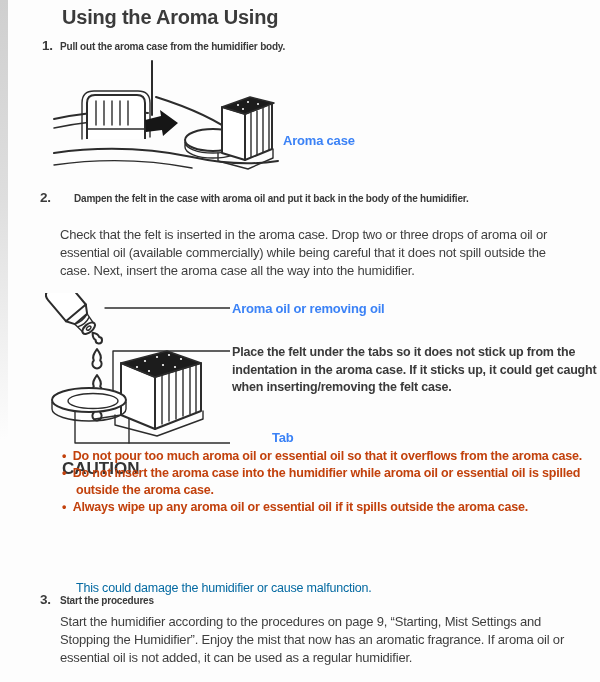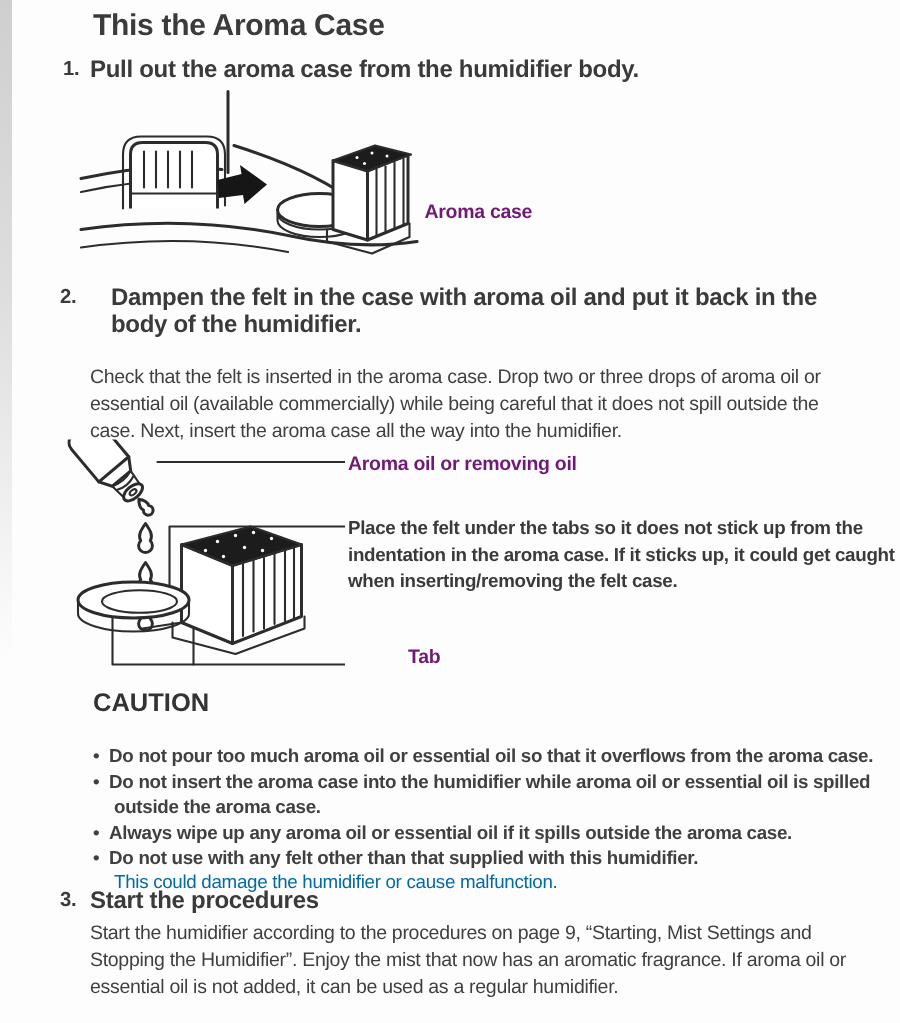--- a/index.html
+++ b/index.html
@@ -9,53 +9,53 @@
   }
   .edge-shade{
     position:absolute;left:0;top:0;width:8px;height:440px;
     background:linear-gradient(to bottom,#cfcfcf 0%,#dedede 45%,rgba(238,238,238,0) 100%);
   }
   .title{
     position:absolute;left:62px;top:6px;font-size:20px;font-weight:bold;color:#3b3b3b;
     letter-spacing:-0.2px;
   }
   .step-num{position:absolute;font-size:13.5px;font-weight:bold;letter-spacing:-0.2px;}
-  .step-head{position:absolute;font-size:16px;font-weight:bold;line-height:18px;letter-spacing:-0.2px;}
+  .step-head{position:absolute;font-size:10px;font-weight:bold;line-height:18px;letter-spacing:-0.2px;}
   .para{position:absolute;font-size:13px;line-height:18px;letter-spacing:-0.2px;color:#3f3f3f;}
   .fig{position:absolute;}
   .fig svg{display:block;}
-  .callout{position:absolute;font-size:13px;font-weight:bold;letter-spacing:-0.2px;color:#701a75;}
+  .callout{position:absolute;font-size:13px;font-weight:bold;letter-spacing:-0.2px;color:#3b82f6;}
   .callout-para{
     position:absolute;font-size:12.5px;font-weight:bold;line-height:17.5px;
     letter-spacing:-0.2px;color:#3a3a3a;
   }
   .caution-head{position:absolute;left:62px;top:459px;font-size:17px;font-weight:bold;color:#333;}
   .caution-list{
-    position:absolute;left:62px;top:496px;width:528px;margin:0;padding:0;list-style:none;
-    font-size:12.5px;font-weight:bold;line-height:17px;letter-spacing:-0.2px;color:#404040;
+    position:absolute;left:62px;top:448px;width:528px;margin:0;padding:0;list-style:none;
+    font-size:12.5px;font-weight:bold;line-height:17px;letter-spacing:-0.2px;color:#c2410c;
   }
   .caution-list li{padding-left:14px;text-indent:-14px;margin:0;}
   .caution-list li::before{content:"\2022\00a0\00a0";}
   .caution-note{
     position:absolute;left:76px;top:581px;font-size:12.5px;font-weight:normal;
     letter-spacing:-0.2px;color:#0369a1;
   }
   .ln{stroke:#2c2c2c;fill:none;stroke-width:2;stroke-linecap:round;stroke-linejoin:round;}
   .ln-thin{stroke:#2c2c2c;fill:none;stroke-width:1.4;stroke-linecap:round;stroke-linejoin:round;}
   .face{fill:#ffffff;stroke:#2c2c2c;stroke-width:2;stroke-linejoin:round;}
   .felt{fill:#1c1c1c;stroke:#2c2c2c;stroke-width:1.5;stroke-linejoin:round;}
   .solid{fill:#161616;stroke:none;}
 </style>
 </head>
 <body>
 
 <div class="page">
   <div class="edge-shade"></div>
 
-  <div class="title">This the Aroma Case</div>
+  <div class="title">Using the Aroma Using</div>
 
   <div class="step-num" style="left:42px;top:38px;">1.</div>
   <div class="step-head" style="left:60px;top:38px;width:510px;">Pull out the aroma case from the humidifier body.</div>
 
   <div class="fig" style="left:52px;top:57px;">
     <svg width="230" height="126" viewBox="0 0 230 126">
 
       <line class="ln" x1="100" y1="4" x2="100" y2="58"></line>
 
       <path class="ln" d="M 2 62 Q 52 51 96 56"></path>
@@ -92,21 +92,21 @@
       <line class="ln-thin" x1="205" y1="54" x2="205" y2="98"></line>
       <line class="ln-thin" x1="211" y1="51" x2="211" y2="95"></line>
       <line class="ln-thin" x1="217" y1="49" x2="217" y2="93"></line>
       <path class="ln-thin" d="M 166 96 L 166 104 L 196 112 L 221 101 L 221 92"></path>
     </svg>
   </div>
   <div class="callout" style="left:283px;top:133px;">Aroma case</div>
 
   <div class="step-num" style="left:40px;top:190px;">2.</div>
   <div class="step-head" style="left:74px;top:190px;width:500px;">Dampen the felt in the case with aroma oil and put it back in the body of the humidifier.</div>
-  <div class="para" style="left:60px;top:242px;width:518px;">Check that the felt is inserted in the aroma case. Drop two or three drops of aroma oil or essential oil (available commercially) while being careful that it does not spill outside the case. Next, insert the aroma case all the way into the humidifier.</div>
+  <div class="para" style="left:60px;top:226px;width:518px;">Check that the felt is inserted in the aroma case. Drop two or three drops of aroma oil or essential oil (available commercially) while being careful that it does not spill outside the case. Next, insert the aroma case all the way into the humidifier.</div>
 
   <div class="fig" style="left:45px;top:293px;">
     <svg width="185" height="170" viewBox="0 0 185 170">
 
       <line class="ln-thin" x1="60" y1="15" x2="185" y2="15"></line>
 
       <path class="ln-thin" d="M 185 58 L 68 58 L 68 107"></path>
 
       <path class="ln-thin" d="M 30 118 L 30 150 L 185 150"></path>
       <line class="ln-thin" x1="84" y1="112" x2="84" y2="150"></line>
@@ -156,20 +156,19 @@
   </div>
   <div class="callout" style="left:232px;top:301px;">Aroma oil or removing oil</div>
   <div class="callout-para" style="left:232px;top:344px;width:372px;">Place the felt under the tabs so it does not stick up from the indentation in the aroma case. If it sticks up, it could get caught when inserting/removing the felt case.</div>
   <div class="callout" style="left:232px;top:430px;margin-left:40px;">Tab</div>
 
   <div class="caution-head">CAUTION</div>
   <ul class="caution-list">
     <li>Do not pour too much aroma oil or essential oil so that it overflows from the aroma case.</li>
     <li>Do not insert the aroma case into the humidifier while aroma oil or essential oil is spilled outside the aroma case.</li>
     <li>Always wipe up any aroma oil or essential oil if it spills outside the aroma case.</li>
-    <li>Do not use with any felt other than that supplied with this humidifier.</li>
   </ul>
   <div class="caution-note">This could damage the humidifier or cause malfunction.</div>
 
   <div class="step-num" style="left:40px;top:592px;">3.</div>
   <div class="step-head" style="left:60px;top:592px;width:500px;">Start the procedures</div>
   <div class="para" style="left:60px;top:613px;width:518px;">Start the humidifier according to the procedures on page 9, “Starting, Mist Settings and Stopping the Humidifier”. Enjoy the mist that now has an aromatic fragrance. If aroma oil or essential oil is not added, it can be used as a regular humidifier.</div>
 </div>
 
 </body></html>

